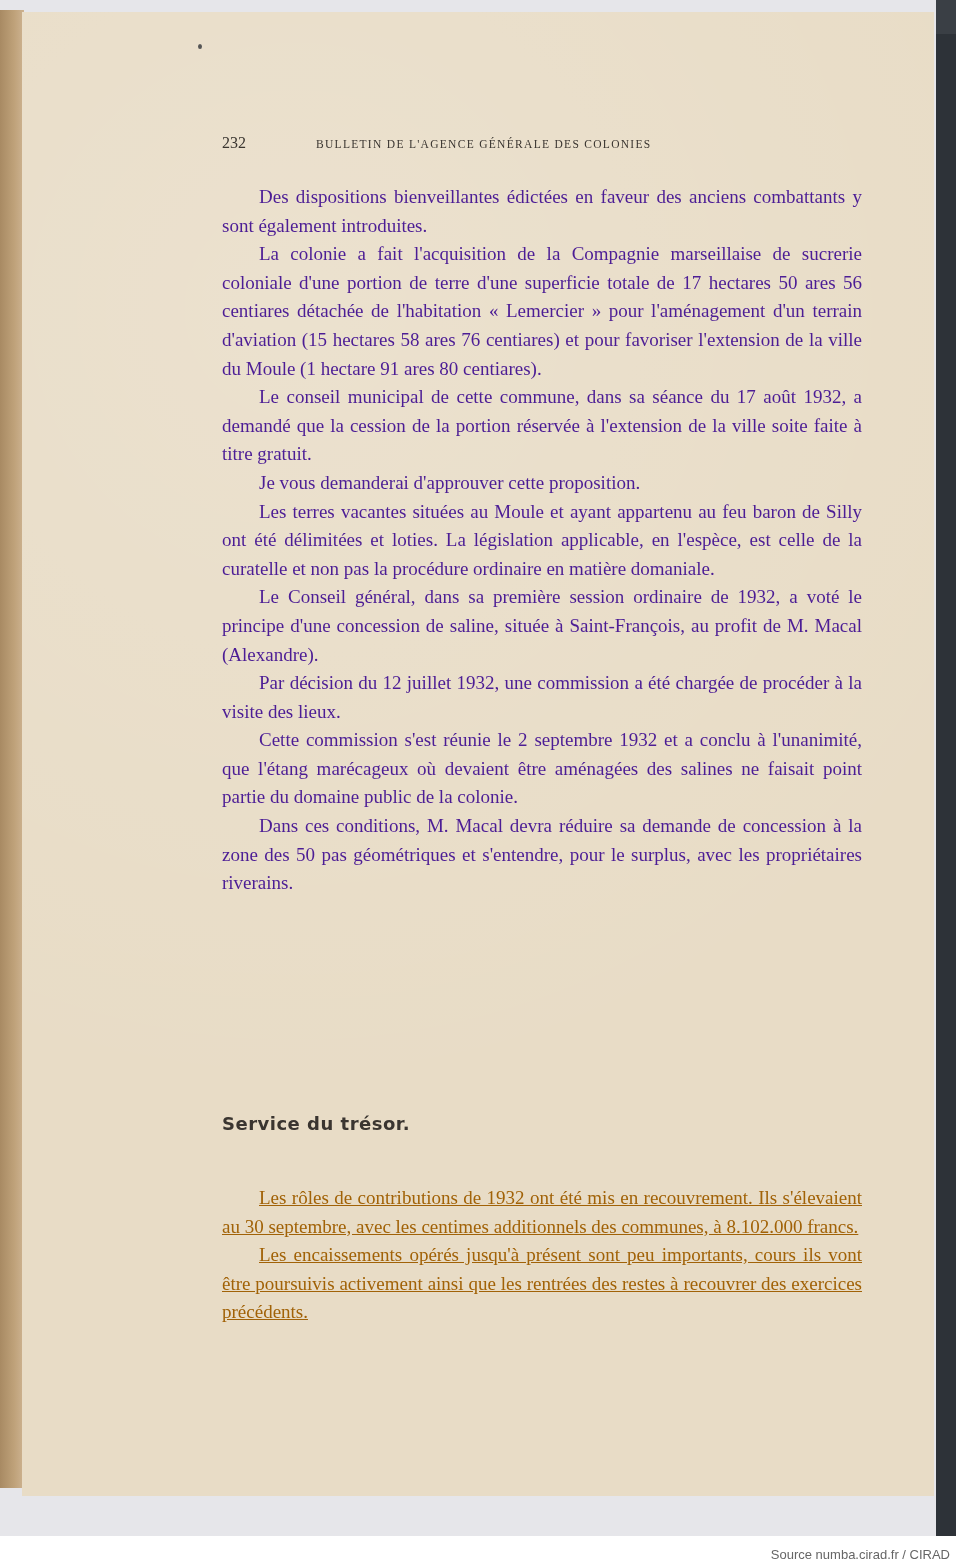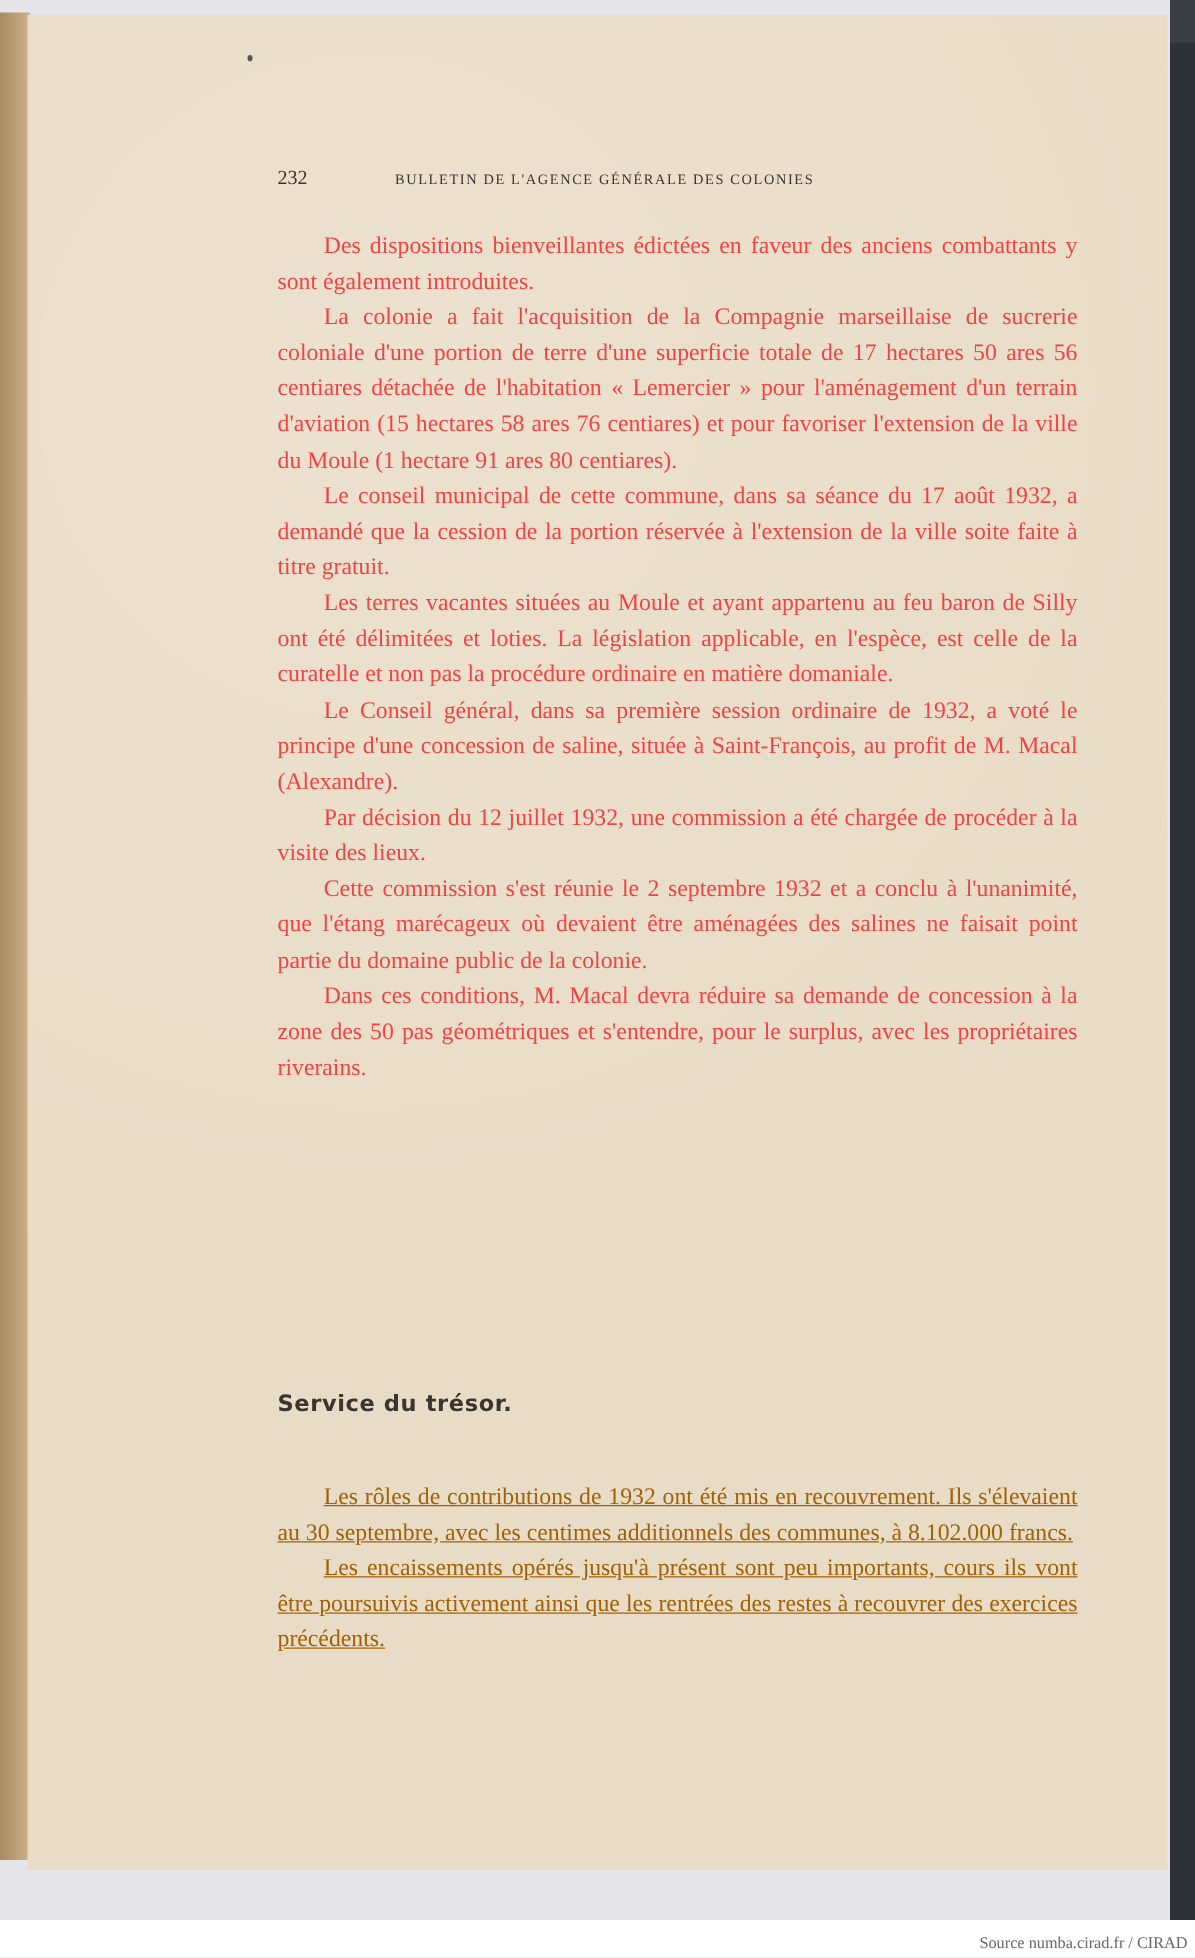--- a/index.html
+++ b/index.html
@@ -7,29 +7,29 @@
   .scan { position:absolute; left:0; top:0; width:956px; height:1536px; background:#e6e6ea; }
   .page { position:absolute; left:22px; top:12px; width:912px; height:1484px; background:#e8dcc6;
           background-image: radial-gradient(circle at 30% 20%, rgba(255,255,255,0.15), rgba(0,0,0,0) 60%); }
   .page-edge-left { position:absolute; left:0; top:10px; width:24px; height:1478px;
           background:linear-gradient(to right,#a88a63,#bfa27a 60%,#cdb391); }
   .cover-right { position:absolute; left:936px; top:0; width:20px; height:1536px; background:#2d3238; }
   .cover-right-top { position:absolute; left:936px; top:0; width:20px; height:34px; background:#3a3f45; }
   .header { position:absolute; top:134px; left:222px; width:640px; height:22px; color:#3a3530;text-decoration:underline; }
   .page-num { position:absolute; left:0; top:0; font-size:16px; font-family:"Liberation Serif", serif; }
   .running-head { position:absolute; left:94px; top:4px; font-size:11.5px; letter-spacing:1.3px; font-family:"Liberation Serif", serif; font-variant:small-caps; white-space:nowrap; }
-  .body { position:absolute; left:222px; top:183px; width:640px; color:#ef4444;
+  .body { position:absolute; left:222px; top:183px; width:640px; color:#4c1d95;
           font-family:"Liberation Serif", serif; font-size:19px; line-height:28.6px; }
   .body p { margin:0; text-indent:37px; text-align:justify; }
   .section-title { position:absolute; top:1113px; left:222px; width:640px; text-align:left;
           font-family:"DejaVu Sans", sans-serif; font-weight:bold; font-size:18px; color:#3a3530; letter-spacing:0.5px; }
   .body2 { position:absolute; left:222px; top:1184px; width:640px; color:#a16207;
           font-family:"Liberation Serif", serif; font-size:19px; line-height:28.6px;text-decoration:underline; }
   .body2 p { margin:0; text-indent:37px; text-align:justify; }
-  .source { position:absolute; right:6px; bottom:4px; font-family:Liberation Serif, serif; font-size:13px; color:#666; }
+  .source { position:absolute; right:6px; bottom:4px; font-family:Liberation Sans, sans-serif; font-size:13px; color:#666; }
   .dot { position:absolute; width:4px; height:5px; background:#555; border-radius:50%; }
 </style>
 </head>
 <body>
 
 <div class="scan"></div>
 <div class="page-edge-left"></div>
 <div class="page"></div>
 <div class="cover-right"></div>
 <div class="cover-right-top"></div>
@@ -37,20 +37,21 @@
 
 <div class="header">
   <span class="page-num">232</span>
   <span class="running-head">BULLETIN DE L'AGENCE GÉNÉRALE DES COLONIES</span>
 </div>
 
 <div class="body">
   <p>Des dispositions bienveillantes édictées en faveur des anciens combattants y sont également introduites.</p>
   <p>La colonie a fait l'acquisition de la Compagnie marseillaise de sucrerie coloniale d'une portion de terre d'une superficie totale de 17 hectares 50 ares 56 centiares détachée de l'habitation « Lemercier » pour l'aménagement d'un terrain d'aviation (15 hectares 58 ares 76 centiares) et pour favoriser l'extension de la ville du Moule (1 hectare 91 ares 80 centiares).</p>
   <p>Le conseil municipal de cette commune, dans sa séance du 17 août 1932, a demandé que la cession de la portion réservée à l'extension de la ville soite faite à titre gratuit.</p>
+  <p>Je vous demanderai d'approuver cette proposition.</p>
   <p>Les terres vacantes situées au Moule et ayant appartenu au feu baron de Silly ont été délimitées et loties. La législation applicable, en l'espèce, est celle de la curatelle et non pas la procédure ordinaire en matière domaniale.</p>
   <p>Le Conseil général, dans sa première session ordinaire de 1932, a voté le principe d'une concession de saline, située à Saint-François, au profit de M. Macal (Alexandre).</p>
   <p>Par décision du 12 juillet 1932, une commission a été chargée de procéder à la visite des lieux.</p>
   <p>Cette commission s'est réunie le 2 septembre 1932 et a conclu à l'unanimité, que l'étang marécageux où devaient être aménagées des salines ne faisait point partie du domaine public de la colonie.</p>
   <p>Dans ces conditions, M. Macal devra réduire sa demande de concession à la zone des 50 pas géométriques et s'entendre, pour le surplus, avec les propriétaires riverains.</p>
 </div>
 
 <div class="section-title">Service du trésor.</div>
 
 <div class="body2">

